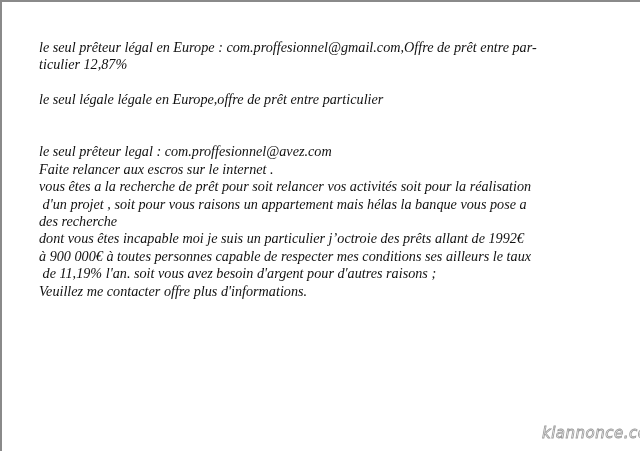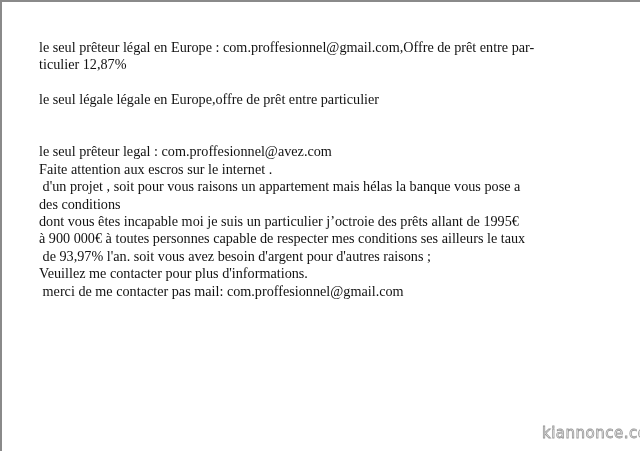--- a/index.html
+++ b/index.html
@@ -16,20 +16,21 @@
     .page {
       position: absolute;
       left: 0;
       top: 0;
       width: 640px;
       height: 451px;
       box-sizing: border-box;
       border-top: 2px solid #8a8a8a;
       border-left: 2px solid #8a8a8a;
       background: #ffffff;
+      font-style: italic;
     }
     .text-block {
       position: absolute;
       left: 37px;
       top: 37px;
       width: 560px;
       font-family: "Liberation Serif", "DejaVu Serif", serif;
       font-size: 14.2px;
       line-height: 17.4px;
       color: #111111;
@@ -57,23 +58,23 @@
 <body>
 
 <div class="page">
   <div class="text-block">
     <span class="line">le seul prêteur légal en Europe : com.proffesionnel@gmail.com,Offre de prêt entre par-</span>
     <span class="line">ticulier 12,87%</span>
     <span class="line gap-1"></span>
     <span class="line">le seul légale légale en Europe,offre de prêt entre particulier</span>
     <span class="line gap-2"></span>
     <span class="line">le seul prêteur legal : com.proffesionnel@avez.com</span>
-    <span class="line">Faite attention aux escros sur le internet .</span>
+    <span class="line">Faite relancer aux escros sur le internet .</span>
+    <span class="line">vous êtes a la recherche de prêt pour soit relancer vos activités soit pour la réalisation</span>
     <span class="line"> d'un projet , soit pour vous raisons un appartement mais hélas la banque vous pose a</span>
-    <span class="line">des conditions</span>
-    <span class="line">dont vous êtes incapable moi je suis un particulier j’octroie des prêts allant de 1995€</span>
+    <span class="line">des recherche</span>
+    <span class="line">dont vous êtes incapable moi je suis un particulier j’octroie des prêts allant de 1992€</span>
     <span class="line">à 900 000€ à toutes personnes capable de respecter mes conditions ses ailleurs le taux</span>
-    <span class="line"> de 93,97% l'an. soit vous avez besoin d'argent pour d'autres raisons ;</span>
-    <span class="line">Veuillez me contacter pour plus d'informations.</span>
-    <span class="line"> merci de me contacter pas mail: com.proffesionnel@gmail.com</span>
+    <span class="line"> de 11,19% l'an. soit vous avez besoin d'argent pour d'autres raisons ;</span>
+    <span class="line">Veuillez me contacter offre plus d'informations.</span>
   </div>
   <div class="watermark">kiannonce.com</div>
 </div>
 
 </body></html>

